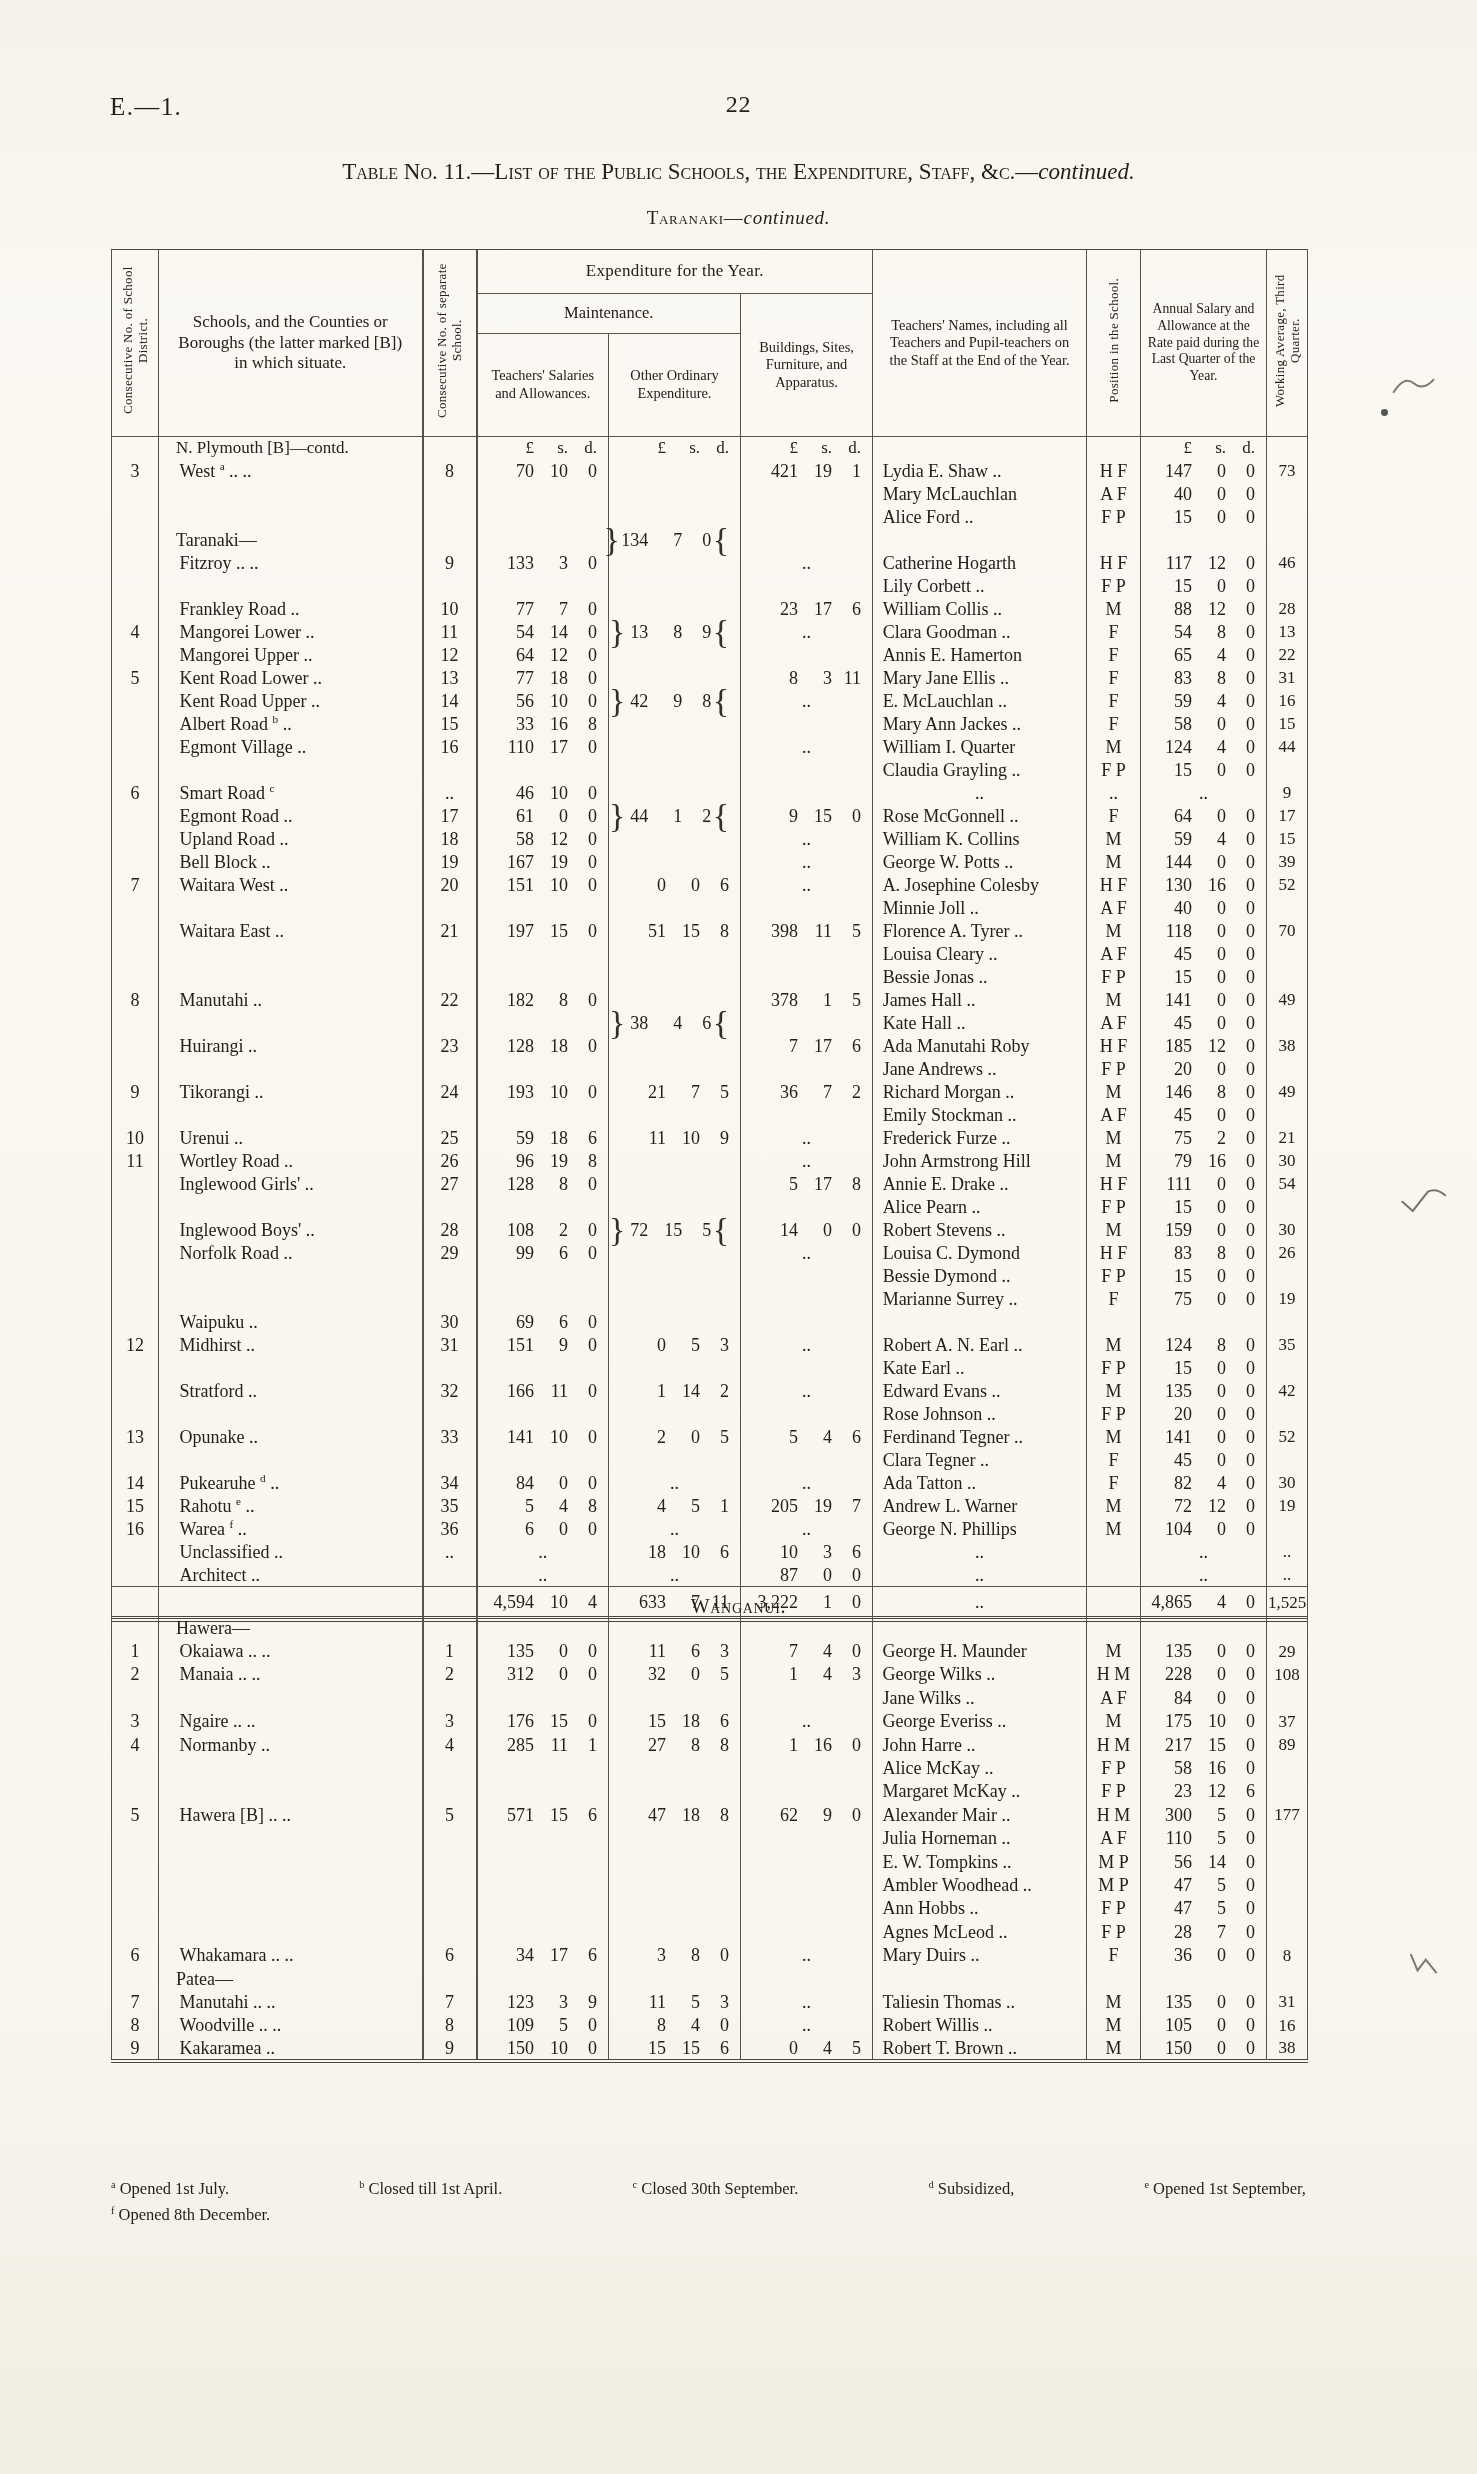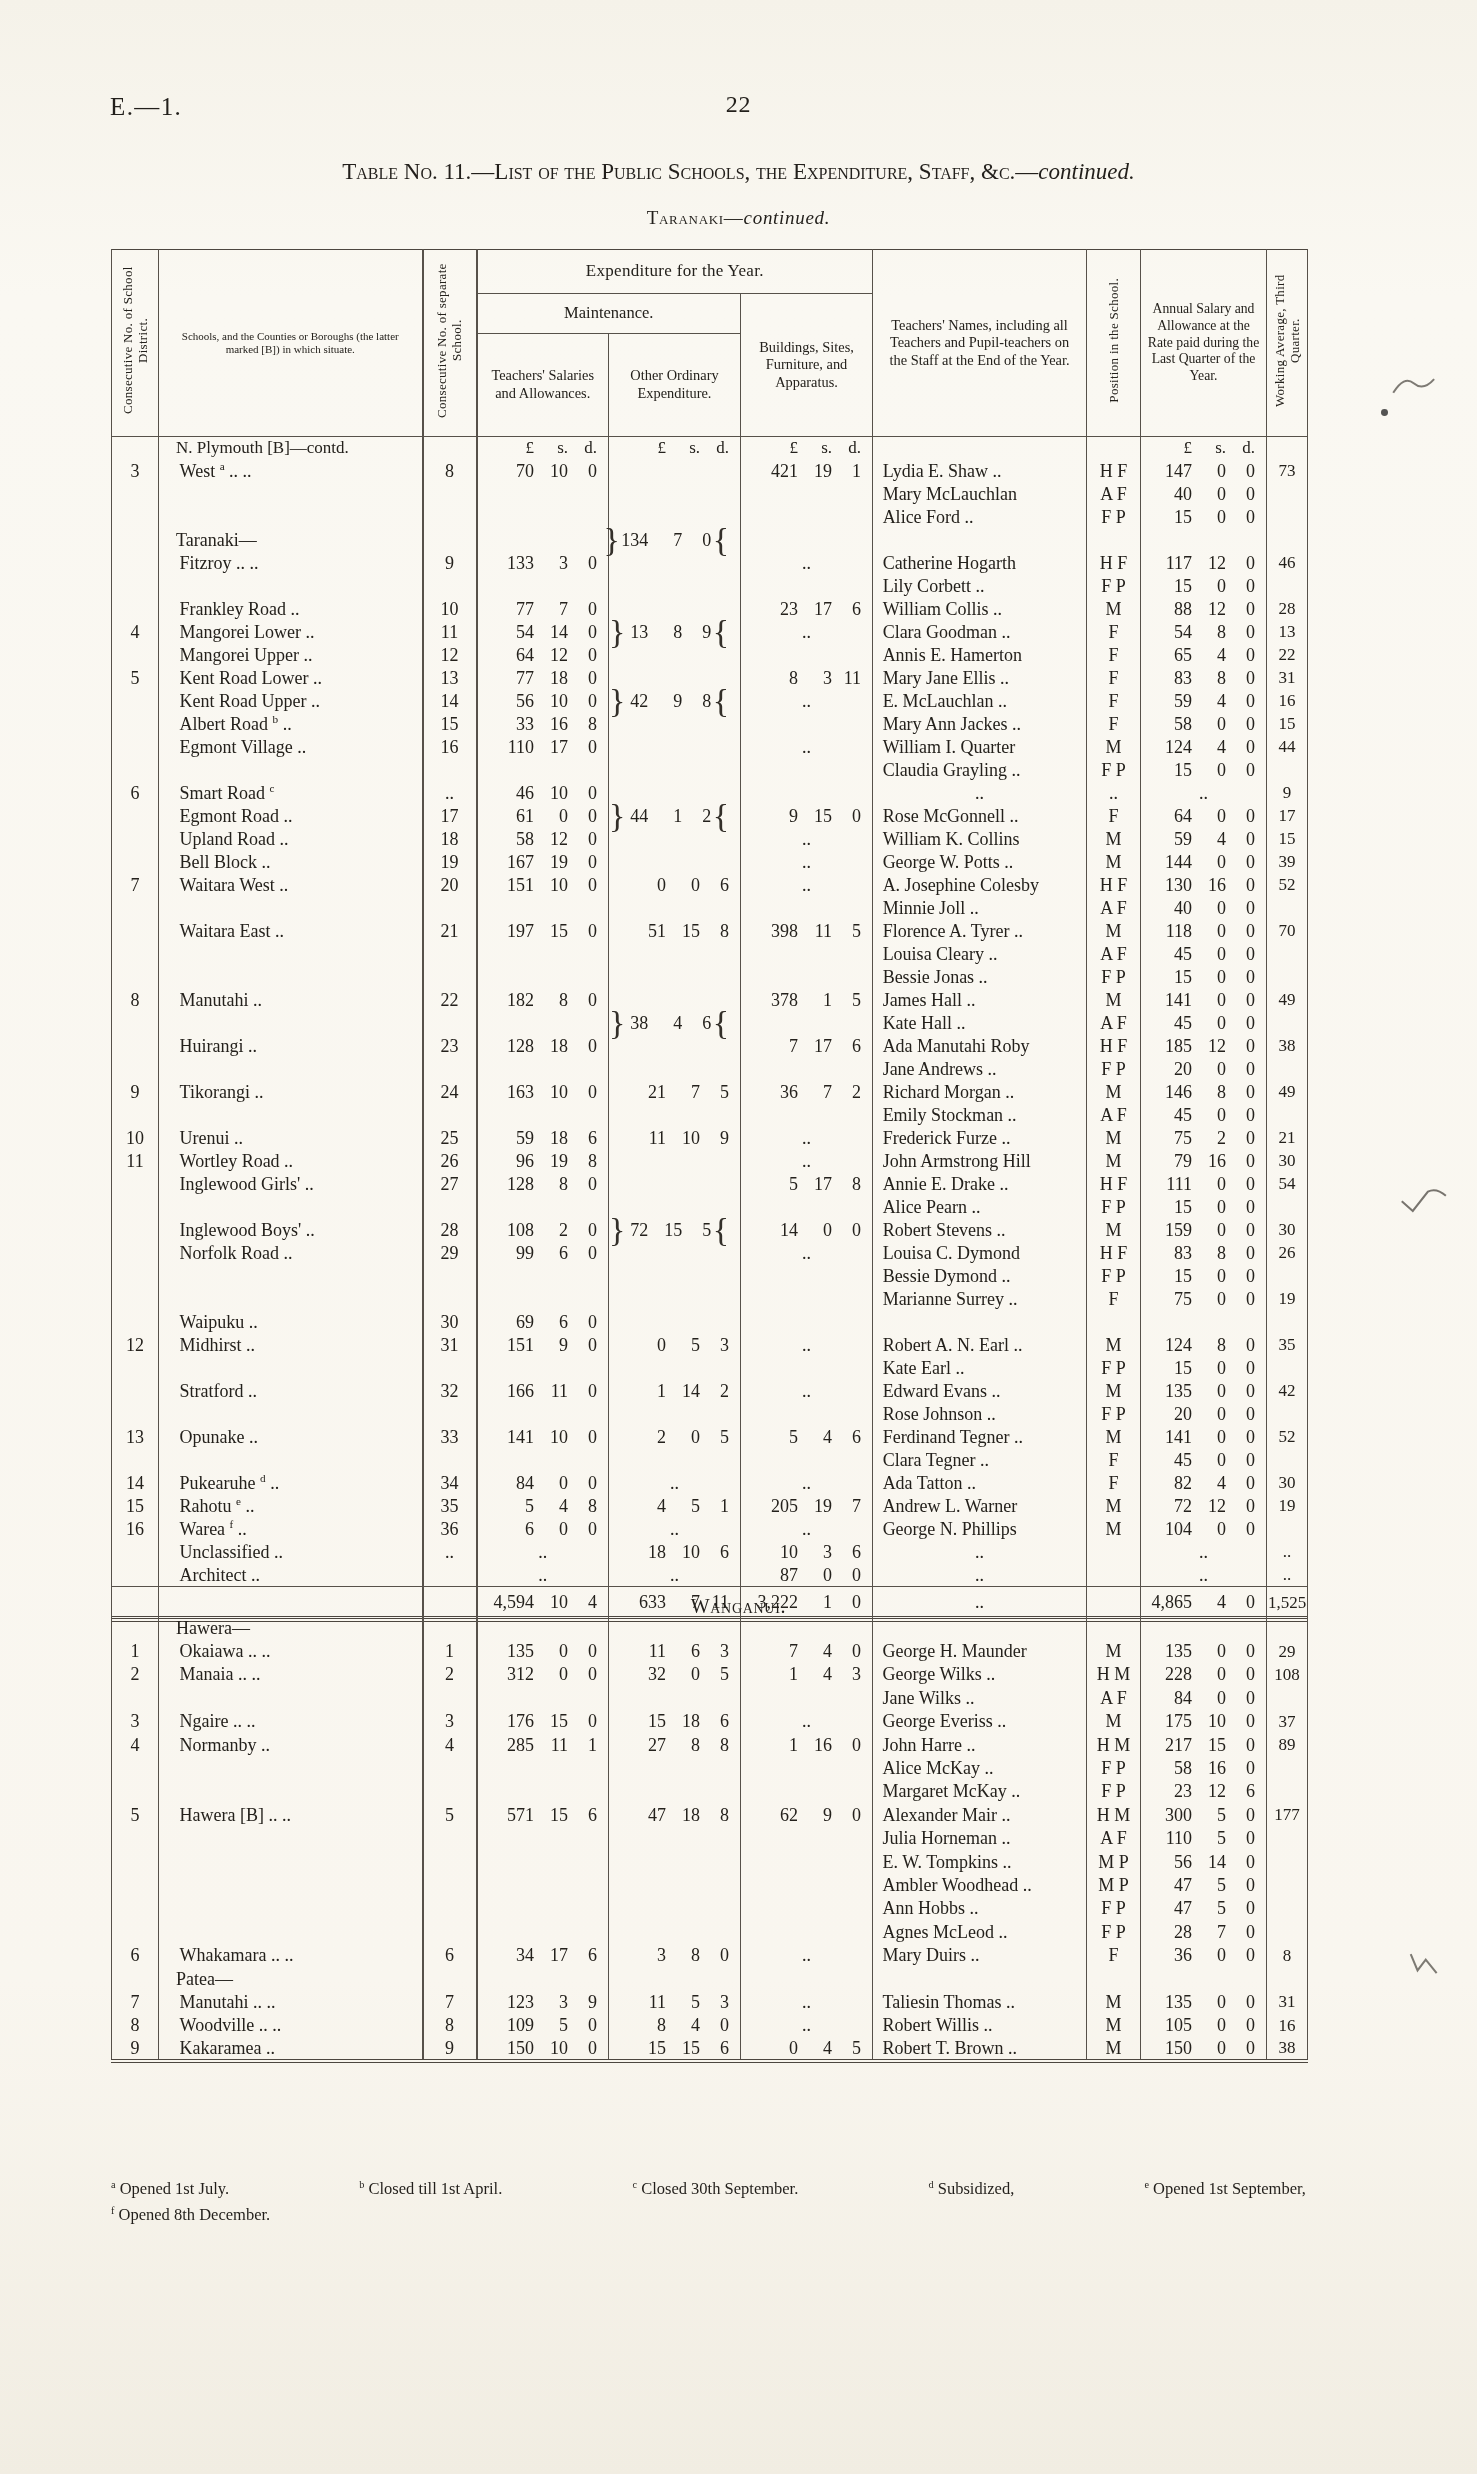--- a/index.html
+++ b/index.html
@@ -15,21 +15,21 @@
      border:0.7px solid #57514a;border-top:1.4px solid #4c463f;border-bottom:4.8px double #4c463f}
 .tbl.main{top:249px}
 .tbl.wang{top:1616px}
 .tbl th,.tbl td{border-left:0.7px solid #57514a}
 .tbl th.dbl,.tbl td.col-n,.tbl td.col-sal{border-left:2.1px double #57514a}
 thead th{font-weight:normal;text-align:center;vertical-align:middle;border-bottom:0.7px solid #57514a;padding:4.1px 5.5px;line-height:1.22}
 th.h-exp{font-size:17px;height:44px;letter-spacing:0.3px}
 th.h-maint{font-size:16.5px;height:36px}
 th.h-sub{font-size:14.4px;height:103px;padding:4.1px 9.6px}
 th.h-bld{font-size:14.4px;padding:4.1px 6.9px}
-th.h-school{font-size:11px;padding:4.1px 12.4px}
+th.h-school{font-size:17px;padding:4.1px 12.4px}
 th.h-teachers{font-size:14.4px;padding:4.1px 9.6px}
 th.h-salary{font-size:13.7px;padding:4.1px 5.5px}
 th.rot{padding:5.5px 1.4px;overflow:hidden}
 th.rot .v{display:inline-block;writing-mode:vertical-rl;transform:rotate(180deg);font-size:13px;line-height:1.18;max-height:169px;white-space:normal;letter-spacing:0.3px}
 .tbl td{height:23px;vertical-align:middle;white-space:nowrap;overflow:hidden}
 .tbl.wang td{height:23.4px}
 td.col-m{overflow:visible}
 td.col-d,td.col-n,td.col-p,td.col-avg{text-align:center}
 td.col-avg{font-size:17px}
 td.col-s{padding-left:20.6px}
@@ -805,21 +805,21 @@
             </span>
           </td>
           <td class="col-avg"></td>
         </tr>
         <tr>
           <td class="col-d">9</td>
           <td class="col-s">Tikorangi  ..</td>
           <td class="col-n">24</td>
           <td class="col-m col-sal">
             <span class="money">
-              <span class="m-l">163</span>
+              <span class="m-l">193</span>
               <span class="m-s">10</span>
               <span class="m-d">0</span>
             </span>
           </td>
           <td class="col-m col-oth">
             <span class="money">
               <span class="m-l">21</span>
               <span class="m-s">7</span>
               <span class="m-d">5</span>
             </span>

